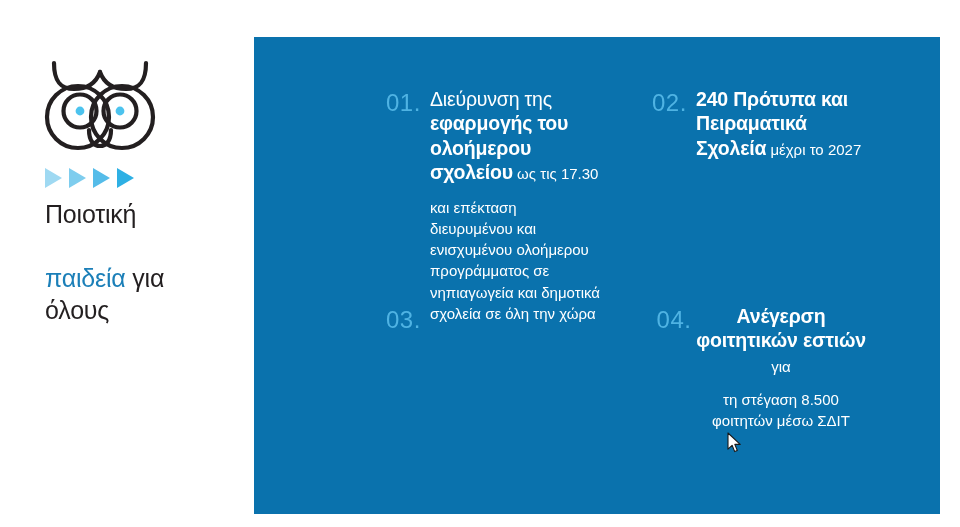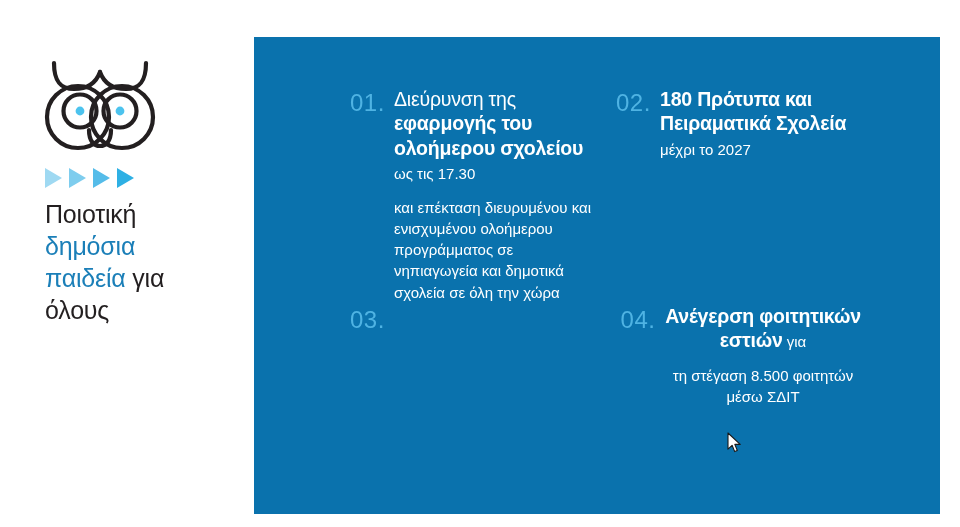--- a/index.html
+++ b/index.html
@@ -87,20 +87,21 @@
 
   .item-num {
     flex: 0 0 auto;
     color: #4fb3e3;
     font-size: 24px;
     font-weight: 400;
     line-height: 1.25;
     letter-spacing: 0.5px;
     padding-top: 1px;
     width: 44px;
+    margin-left: 36px;
   }
   .item-body {
     flex: 1 1 auto;
     color: #ffffff;
     font-size: 19.5px;
     line-height: 1.25;
     font-weight: 700;
     letter-spacing: -0.2px;
   }
   .item-body .lead-light {
@@ -161,42 +162,42 @@
 
   <div id="arrow-row">
     <span class="arrow-tri" style="border-left-color:#9fd9f2"></span>
     <span class="arrow-tri" style="border-left-color:#7ecdee"></span>
     <span class="arrow-tri" style="border-left-color:#55bce9"></span>
     <span class="arrow-tri" style="border-left-color:#2eb0e4"></span>
   </div>
 
   <div id="tagline">
     <span>Ποιοτική</span><br>
-    <span class="blue">δημόσια</span><br>
+    <br>
     <span class="blue">παιδεία</span><span> για</span><br>
     <span>όλους</span>
   </div>
 
 </div>
 
 <div id="panel">
 
   <div class="quadrant" id="item-01">
     <div class="item-num">01.</div>
     <div class="item-body">
       <span class="lead-light">Διεύρυνση της</span>
       <span>εφαρμογής του ολοήμερου σχολείου</span><span class="tail"> ως τις 17.30</span>
       <span class="item-sub">και επέκταση διευρυμένου και ενισχυμένου ολοήμερου προγράμματος σε νηπιαγωγεία και δημοτικά σχολεία σε όλη την χώρα</span>
     </div>
   </div>
 
   <div class="quadrant" id="item-02">
     <div class="item-num">02.</div>
     <div class="item-body">
-      <span class="lead-light"></span><span>180 Πρότυπα και Πειραματικά Σχολεία</span><span class="tail"> μέχρι το 2027</span>
+      <span class="lead-light"></span><span>240 Πρότυπα και Πειραματικά Σχολεία</span><span class="tail"> μέχρι το 2027</span>
       <span class="item-sub"></span>
     </div>
   </div>
 
   <div class="quadrant" id="item-03">
     <div class="item-num">03.</div>
   </div>
 
   <div class="quadrant" id="item-04">
     <div class="item-num">04.</div>

